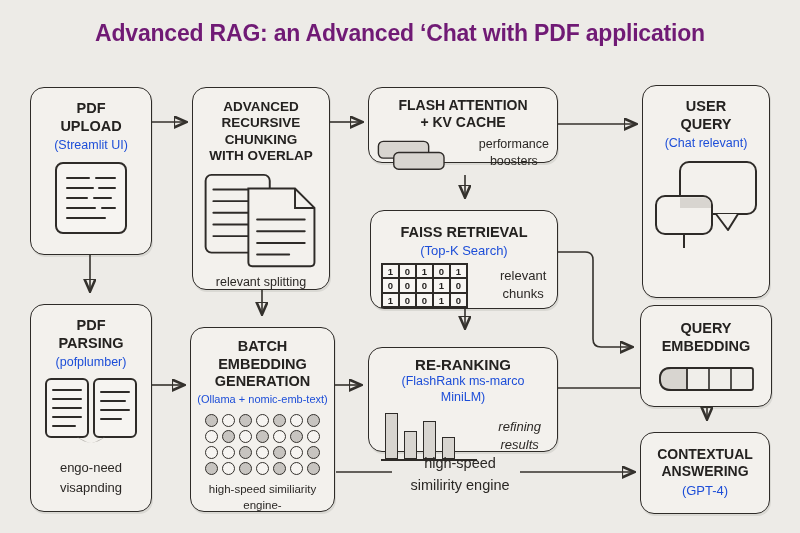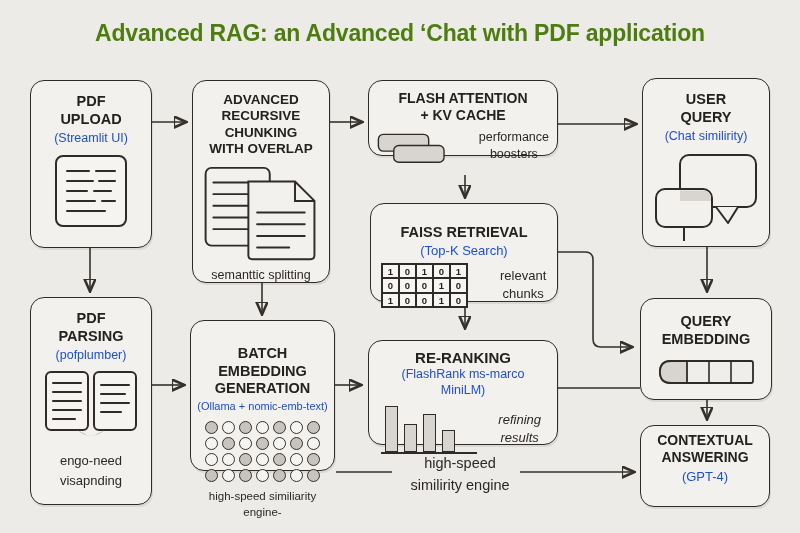--- a/index.html
+++ b/index.html
@@ -10,33 +10,34 @@
   .canvas{
     position:relative;
     width:800px;height:533px;
     background:#edebe7;
     overflow:hidden;
     color:#282522;
   }
   .page-title{
     position:absolute;left:0;top:20px;width:800px;
     text-align:center;
-    font-size:23px;font-weight:bold;color:#4d7c0f;
+    font-size:23px;font-weight:bold;color:#701a75;
     letter-spacing:-0.2px;
   }
   .wires{position:absolute;left:0;top:0;pointer-events:none;}
   .wires path{stroke:#34312d;stroke-width:1.6;fill:none;}
   .node{
     position:absolute;box-sizing:border-box;
     background:#f3f1ed;
     border:1.7px solid #2e2b28;
     border-radius:14px;
     display:flex;flex-direction:column;align-items:center;
     text-align:center;
     box-shadow:1px 2px 0 rgba(60,55,50,0.10);
+    margin-top:7px;
   }
   .pre{white-space:pre-line;}
   .ntitle{font-weight:bold;color:#242220;line-height:1.22;}
   .nsub{color:#1d4ed8;}
   .ncap{color:#2b2825;}
   .iconrow{display:flex;width:100%;align-items:center;box-sizing:border-box;gap:32px;}
   
   .dots{display:grid;grid-template-columns:repeat(7,14px);grid-gap:3px;margin-top:9px;}
   .dot{width:13px;height:13px;border-radius:50%;border:1.4px solid #34312d;background:#f6f4f1;box-sizing:border-box;}
   .dot.fill{background:#c7c4c0;}
@@ -146,24 +147,24 @@
       </g>
       <path d="M48,18 H96 L116,38 V94 Q116,98 112,98 H52 Q48,98 48,94 Z" fill="#f3f1ed" stroke="#2e2b28" stroke-width="2"></path>
       <path d="M96,18 V38 H116" fill="none" stroke="#2e2b28" stroke-width="2"></path>
       <g stroke="#2e2b28" stroke-width="2" stroke-linecap="round">
         <line x1="57" y1="50" x2="106" y2="50"></line>
           <line x1="57" y1="62" x2="106" y2="62"></line>
         <line x1="57" y1="74" x2="106" y2="74"></line>
           <line x1="57" y1="86" x2="90" y2="86"></line>
       </g>
     </svg>
-    <div class="ncap" style="font-size:12.5px;margin-top:5px;">semanttic splitting</div>
-  </div>
-
-  <div class="node" style="left:190px;top:320px;width:145px;height:151px;padding-top:24px;">
+    <div class="ncap" style="font-size:12.5px;margin-top:5px;">relevant splitting</div>
+  </div>
+
+  <div class="node" style="left:190px;top:320px;width:145px;height:185px;padding-top:10px;">
     <div class="ntitle pre" style="font-size:14.5px;">BATCH
 EMBEDDING
 GENERATION</div>
     <div class="nsub" style="font-size:11px;margin-top:2px;">(Ollama + nomic-emb-text)</div>
     <div class="dots" id="dots">
         <div class="dot fill"></div>
         <div class="dot"></div>
         <div class="dot fill"></div>
         <div class="dot"></div>
         <div class="dot fill"></div>
@@ -200,21 +201,21 @@
     <div class="iconrow" style="padding:2px 8px 0 8px;justify-content:space-between;align-items:flex-start;">
       <svg width="100" height="46" viewBox="0 0 100 46">
         <rect x="2" y="2" width="72" height="24" rx="7" fill="#d8d5d0" stroke="#2e2b28" stroke-width="2"></rect>
         <rect x="24" y="18" width="72" height="24" rx="7" fill="#d8d5d0" stroke="#2e2b28" stroke-width="2"></rect>
       </svg>
       <div class="ncap pre" style="font-size:12.5px;line-height:1.35;margin-top:3px;">performance
 boosters</div>
     </div>
   </div>
 
-  <div class="node" style="left:370px;top:203px;width:188px;height:99px;padding-top:20px;">
+  <div class="node" style="left:370px;top:203px;width:188px;height:99px;padding-top:13px;">
     <div class="ntitle" style="font-size:14.5px;">FAISS RETRIEVAL</div>
     <div class="nsub" style="font-size:13px;margin-top:1px;">(Top-K Search)</div>
     <div class="iconrow" style="padding:5px 14px 0 10px;justify-content:space-between;">
       <div class="matrix" id="matrix">
           <div class="mcell">1</div>
           <div class="mcell">0</div>
           <div class="mcell">1</div>
           <div class="mcell">0</div>
           <div class="mcell">1</div>
           <div class="mcell">0</div>
@@ -242,45 +243,45 @@
           <div class="bar" style="height: 46px; left: 4px;"></div>
           <div class="bar" style="height: 28px; left: 23px;"></div>
           <div class="bar" style="height: 38px; left: 42px;"></div>
           <div class="bar" style="height: 22px; left: 61px;"></div>
         </div>
       <div class="ncap pre" style="font-size:13px;line-height:1.4;margin-bottom:6px;">refining
 results</div>
     </div>
   </div>
 
-  <div class="node" style="left:642px;top:78px;width:128px;height:169px;padding-top:12px;">
+  <div class="node" style="left:642px;top:78px;width:128px;height:213px;padding-top:12px;">
     <div class="ntitle pre" style="font-size:14.5px;">USER
 QUERY</div>
-    <div class="nsub" style="font-size:12.5px;margin-top:3px;">(Chat similirity)</div>
+    <div class="nsub" style="font-size:12.5px;margin-top:3px;">(Chat relevant)</div>
     <svg width="104" height="90" viewBox="0 0 104 90" style="margin-top:10px;">
       <rect x="26" y="2" width="76" height="52" rx="9" fill="#f3f1ed" stroke="#2e2b28" stroke-width="2"></rect>
       <path d="M84,54 L74,70 L62,54" fill="#f3f1ed" stroke="#2e2b28" stroke-width="2" stroke-linejoin="round"></path>
       <rect x="2" y="36" width="56" height="38" rx="9" fill="#f3f1ed" stroke="#2e2b28" stroke-width="2"></rect>
       <path d="M26,37.5 H49 Q57,37.5 57,45.5 V48 H26 Z" fill="#d8d5d0" stroke="none"></path>
       <line x1="30" y1="74" x2="30" y2="88" stroke="#2e2b28" stroke-width="2"></line>
     </svg>
   </div>
 
   <div class="node" style="left:640px;top:298px;width:132px;height:102px;padding-top:14px;">
     <div class="ntitle pre" style="font-size:14.5px;">QUERY
 EMBEDDING</div>
     <svg width="98" height="26" viewBox="0 0 98 26" style="margin-top:11px;">
       <path d="M14,2 H94 Q96,2 96,4 V22 Q96,24 94,24 H14 Q3,24 3,13 Q3,2 14,2 Z" fill="#f0eeea" stroke="#2e2b28" stroke-width="1.8"></path>
       <path d="M14,2 H30 V24 H14 Q3,24 3,13 Q3,2 14,2 Z" fill="#d8d5d0" stroke="#2e2b28" stroke-width="1.8"></path>
       <line x1="52" y1="2" x2="52" y2="24" stroke="#2e2b28" stroke-width="1.6"></line>
       <line x1="74" y1="2" x2="74" y2="24" stroke="#2e2b28" stroke-width="1.6"></line>
     </svg>
   </div>
 
-  <div class="node" style="left:640px;top:425px;width:130px;height:82px;padding-top:6px;">
+  <div class="node" style="left:640px;top:425px;width:130px;height:82px;padding-top:13px;">
     <div class="ntitle pre" style="font-size:14px;">CONTEXTUAL
 ANSWERING</div>
     <div class="nsub" style="font-size:13px;margin-top:3px;">(GPT-4)</div>
   </div>
 
   <div class="freelabel">
     <div>high-speed</div>
     <div>similirity engine</div>
   </div>
 

